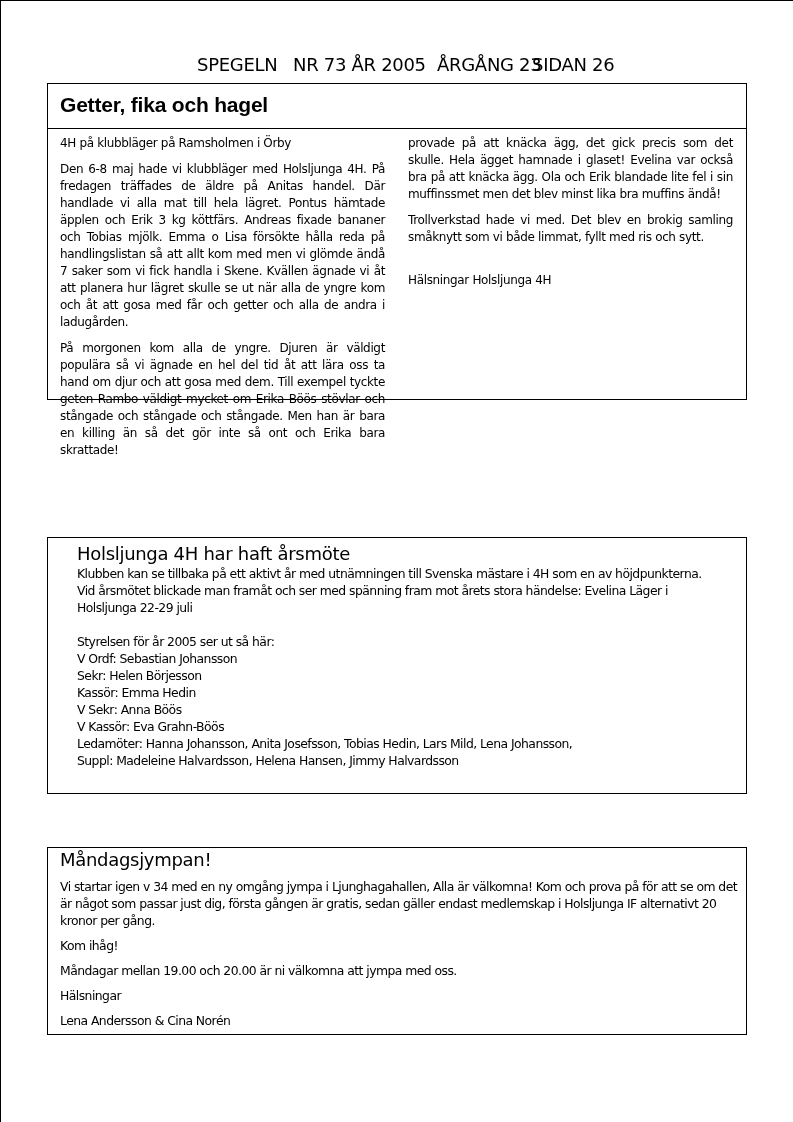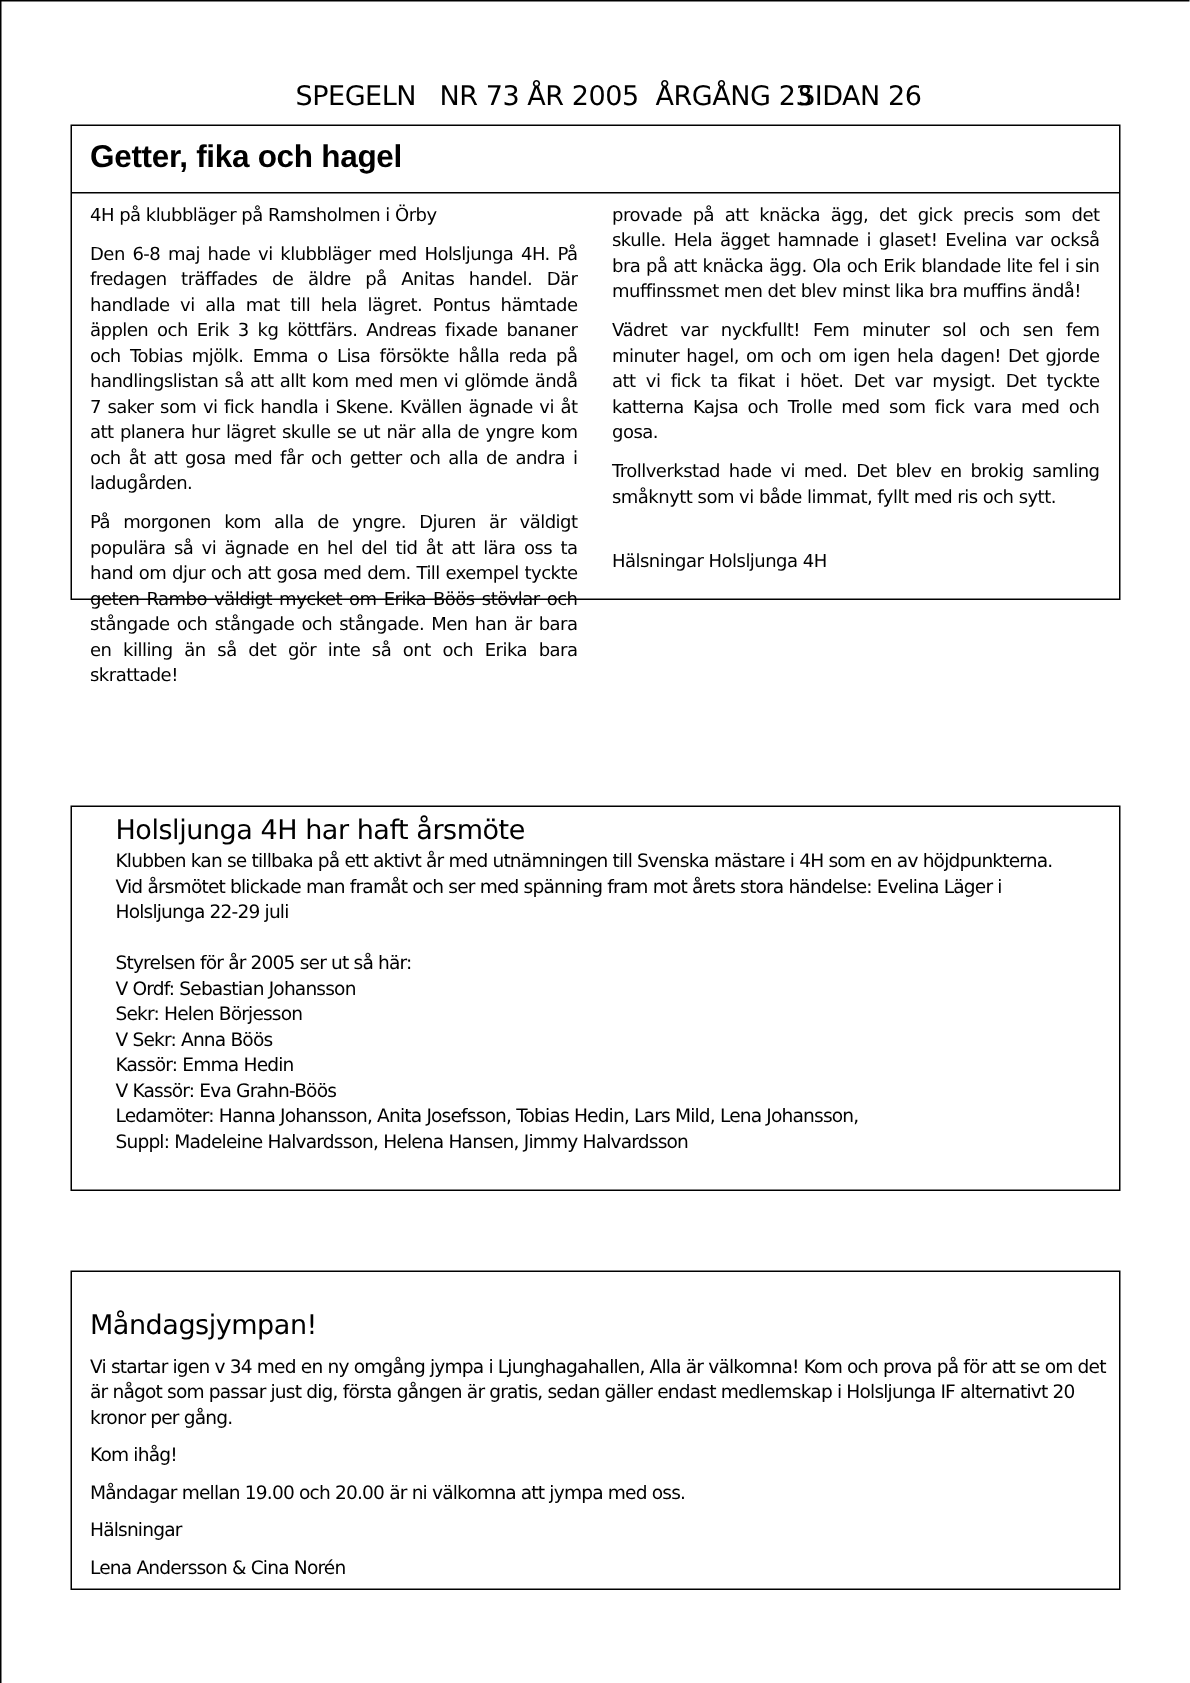--- a/index.html
+++ b/index.html
@@ -44,21 +44,21 @@
   #box2 .title2 {
     font-size: 18px; letter-spacing: -0.3px; line-height: 22px;
     font-family: "DejaVu Sans", sans-serif; font-weight: normal;
   }
   .body2 {
     font-size: 12.4px; line-height: 17px; letter-spacing: -0.55px;
   }
   .body2 .line { white-space: nowrap; }
   .body2 .gap { height: 17px; }
 
-  #box3 { left: 47px; top: 847px; width: 700px; height: 213px; padding: 24px 0 0 12px; }
+  #box3 { left: 47px; top: 847px; width: 700px; height: 188px; padding: 0 0 0 12px; }
   #box3 .title3 {
     font-size: 18px; letter-spacing: -0.3px; line-height: 24px; margin-bottom: 6px;
   }
   .body3 {
     font-size: 12.4px; line-height: 17px; letter-spacing: -0.55px; width: 684px;
   }
   .body3 p { margin: 0 0 8px 0; }
 </style>
 </head>
 <body>
@@ -77,40 +77,39 @@
     <div class="title">Getter, fika och hagel</div>
   </div>
   <div class="cols">
     <div class="col left">
       <p class="sub" style="text-align:left">4H på klubbläger på Ramsholmen i Örby</p>
       <p>Den 6-8 maj hade vi klubbläger med Holsljunga 4H. På fredagen träffades de äldre på Anitas handel. Där handlade vi alla mat till hela lägret. Pontus häm­tade äpplen och Erik 3 kg köttfärs. Andreas fixade bananer och Tobias mjölk. Emma o Lisa försökte hålla reda på handlingslistan så att allt kom med men vi glömde ändå 7 saker som vi fick handla i Skene. Kvällen ägnade vi åt att planera hur lägret skulle se ut när alla de yngre kom och åt att gosa med får och getter och alla de andra i ladugården.</p>
       <p>På morgonen kom alla de yngre. Djuren är väldigt populära så vi ägnade en hel del tid åt att lära oss ta hand om djur och att gosa med dem. Till exempel tyckte geten Rambo väldigt mycket om Erika Böös stövlar och stångade och stångade och stångade. Men han är bara en killing än så det gör inte så ont och Erika bara skrattade!</p>
     </div>
     <div class="col right">
       <p>provade på att knäcka ägg, det gick precis som det skulle. Hela ägget hamnade i glaset! Evelina var också bra på att knäcka ägg. Ola och Erik blandade lite fel i sin muffinssmet men det blev minst lika bra muffins ändå!</p>
-      <p>Vädret var nyckfullt! Fem minuter sol och sen fem minuter hagel, om och om igen hela dagen! Det gjor­de att vi fick ta fikat i höet. Det var mysigt. Det tyck­te katterna Kajsa och Trolle med som fick vara med och gosa.</p>
       <p>Trollverkstad hade vi med. Det blev en brokig sam­ling småknytt som vi både limmat, fyllt med ris och sytt.</p>
       <div class="spacer"></div>
       <p style="text-align:left">Hälsningar Holsljunga 4H</p>
     </div>
   </div>
 </div>
 
 <div class="box" id="box2">
   <div class="title2">Holsljunga 4H har haft årsmöte</div>
   <div class="body2">
     <div class="line">Klubben kan se tillbaka på ett aktivt år med utnämningen till Svenska mästare i 4H som en av höjdpunkterna.</div>
     <div class="line">Vid årsmötet blickade man framåt och ser med spänning fram mot årets stora händelse: Evelina Läger i</div>
     <div class="line">Holsljunga 22-29 juli</div>
     <div class="gap"></div>
     <div class="line">Styrelsen för år 2005 ser ut så här:</div>
     <div class="line">V Ordf: Sebastian Johansson</div>
     <div class="line">Sekr: Helen Börjesson</div>
+    <div class="line">Kassör: Emma Hedin</div>
     <div class="line">V Sekr: Anna Böös</div>
-    <div class="line">Kassör: Emma Hedin</div>
     <div class="line">V Kassör: Eva Grahn-Böös</div>
     <div class="line">Ledamöter: Hanna Johansson, Anita Josefsson, Tobias Hedin, Lars Mild, Lena Johansson,</div>
     <div class="line">Suppl: Madeleine Halvardsson, Helena Hansen, Jimmy Halvardsson</div>
   </div>
 </div>
 
 <div class="box" id="box3">
   <div class="title3">Måndagsjympan!</div>
   <div class="body3">
     <p>Vi startar igen v 34 med en ny omgång jympa i Ljunghagahallen, Alla är välkomna! Kom och prova på för att se om det är något som passar just dig, första gången är gratis, sedan gäller endast medlemskap i Holsljunga IF alternativt 20 kronor per gång.</p>

